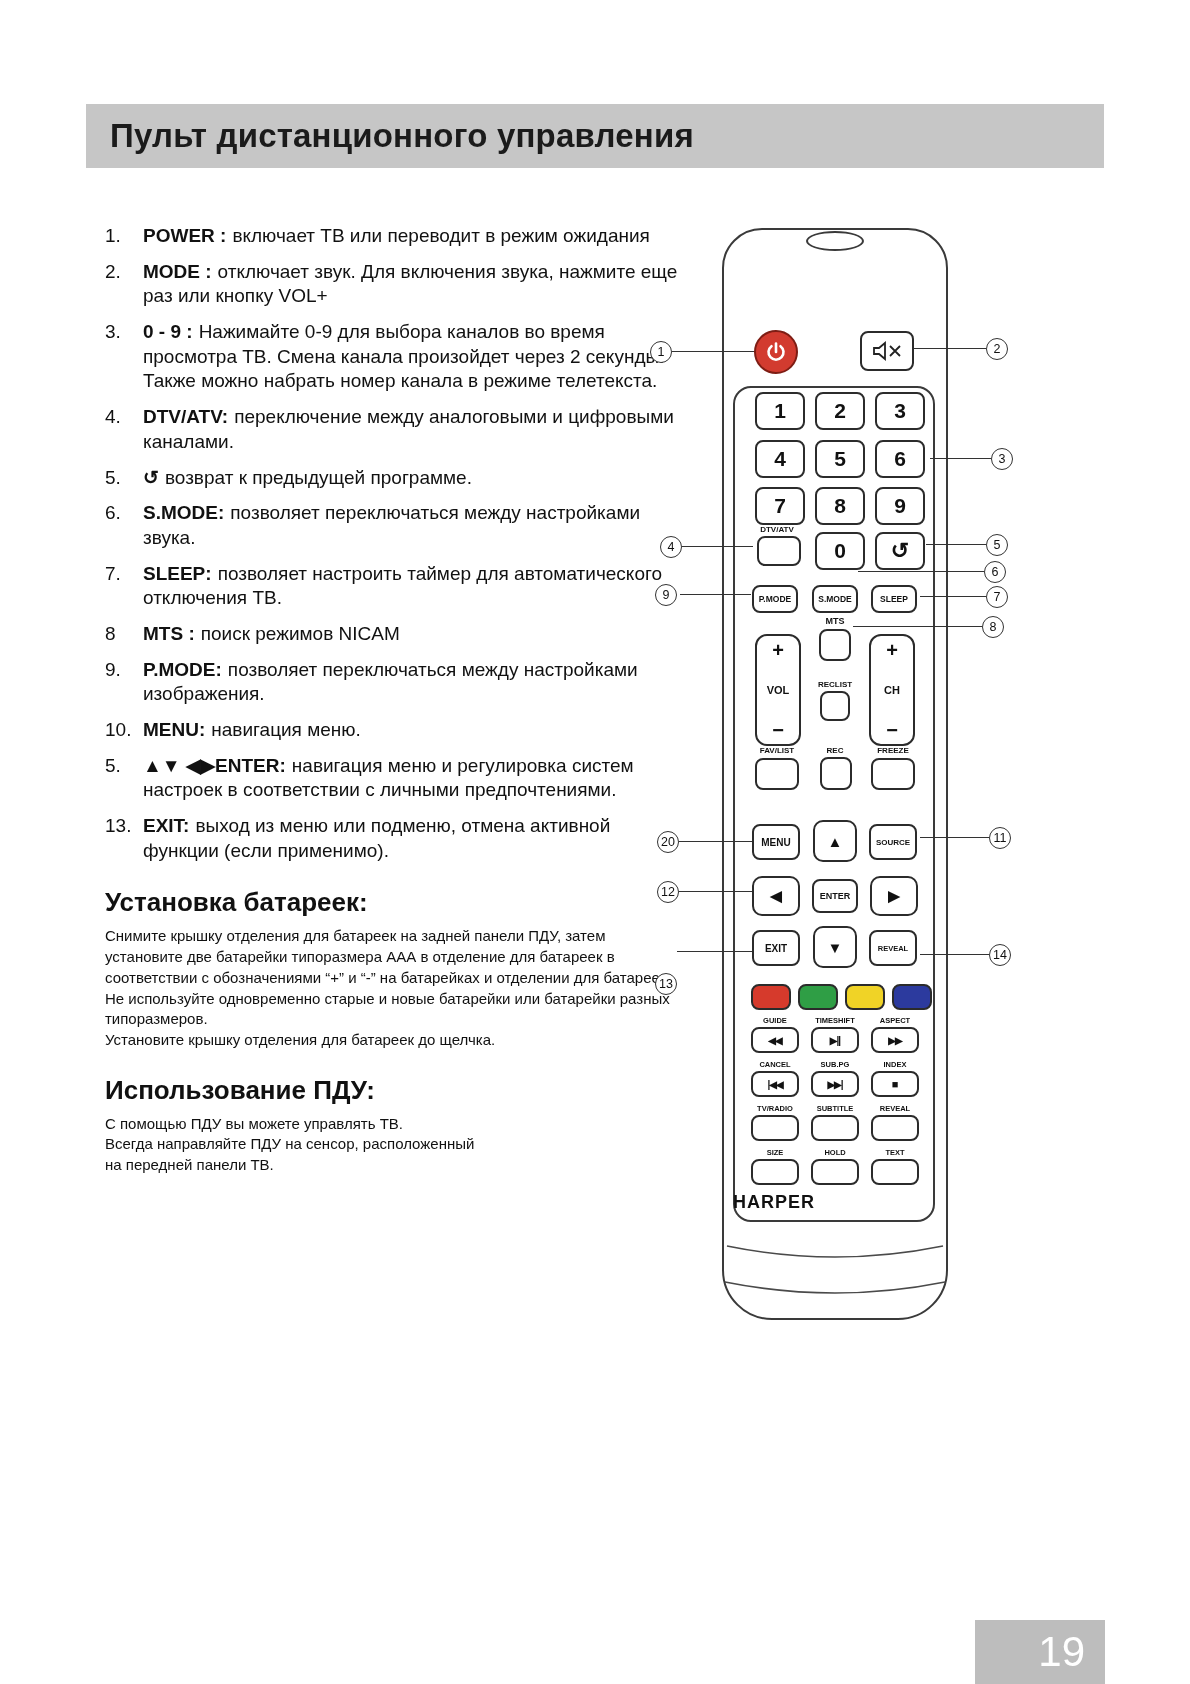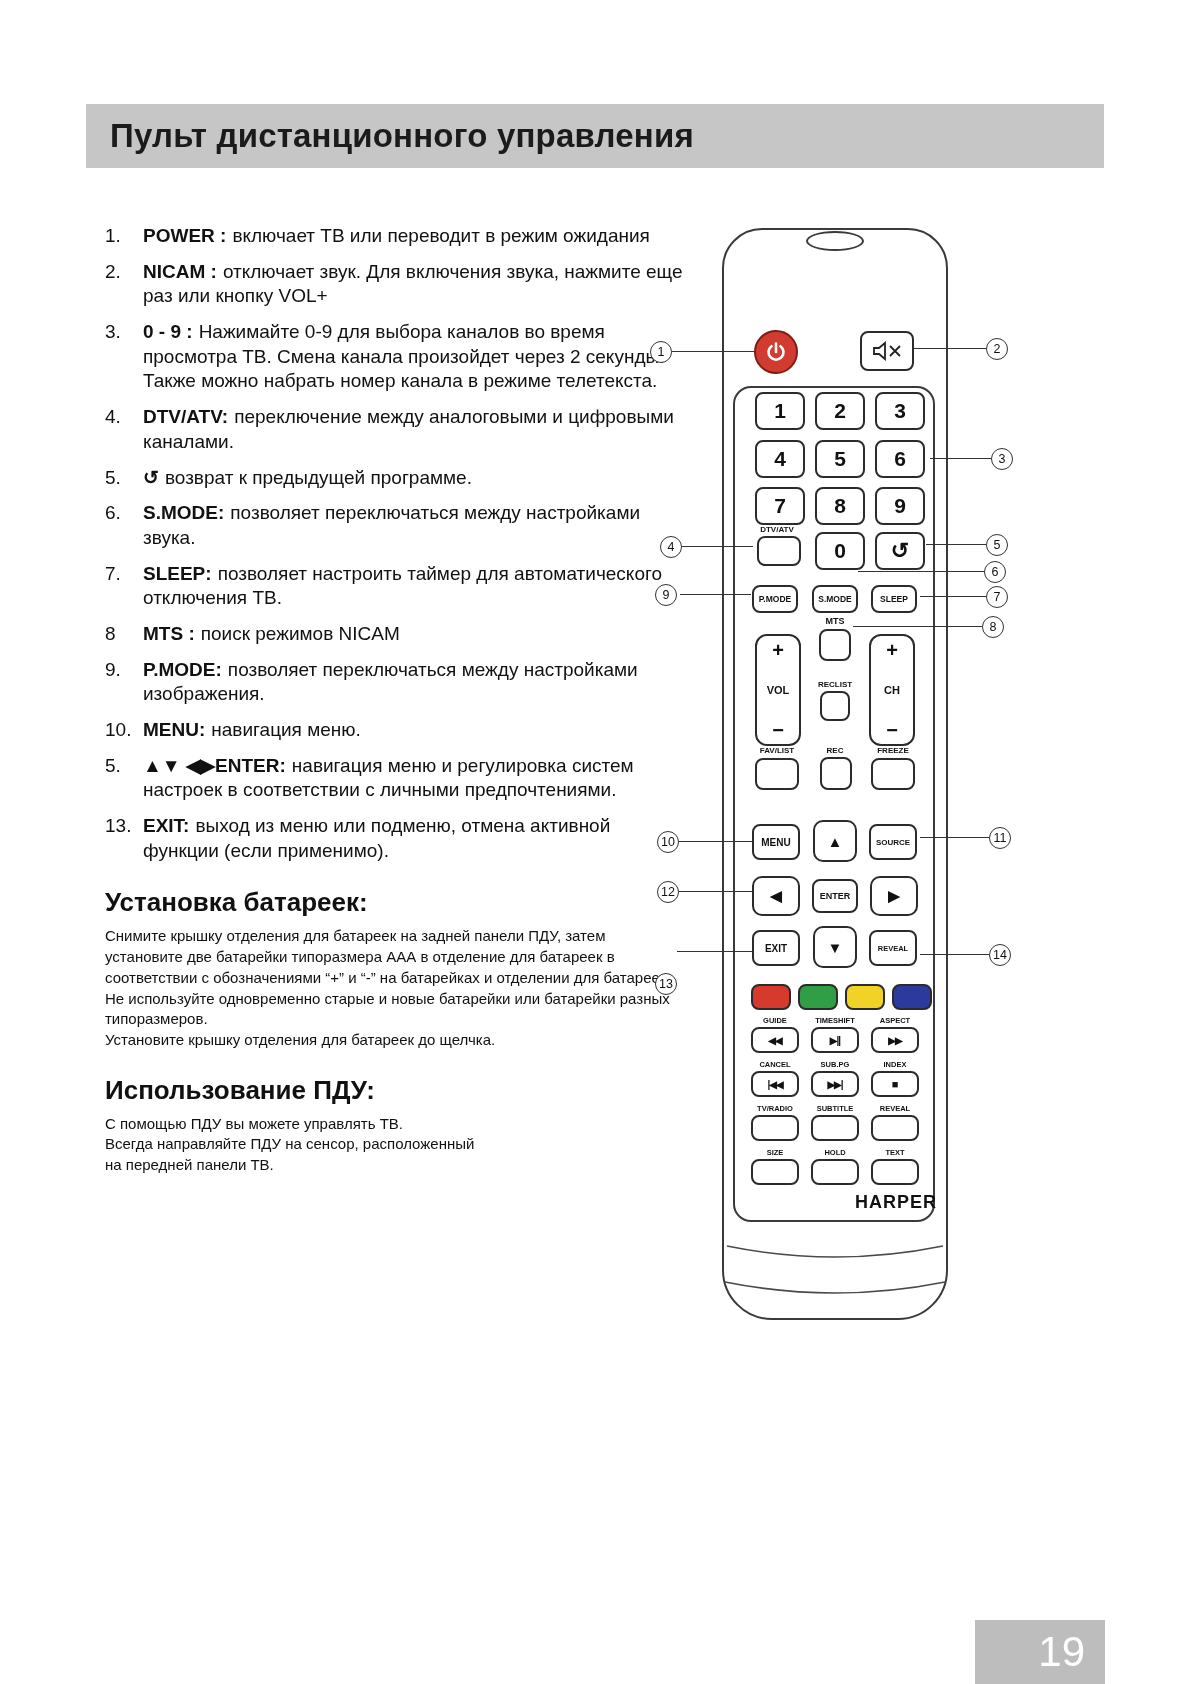--- a/index.html
+++ b/index.html
@@ -56,21 +56,21 @@
   <h1>Пульт дистанционного управления</h1>
 </div>
 
 <div class="textcol">
   <div class="li">
       <span class="num">1.</span>
       <span class="body"><span class="key">POWER :</span><span>включает ТВ или переводит в режим ожидания</span></span>
     </div>
   <div class="li">
       <span class="num">2.</span>
-      <span class="body"><span class="key">NICAM :</span><span>отключает звук. Для включения звука, нажмите еще раз или кнопку VOL+</span></span>
+      <span class="body"><span class="key">MODE :</span><span>отключает звук. Для включения звука, нажмите еще раз или кнопку VOL+</span></span>
     </div>
   <div class="li">
       <span class="num">3.</span>
       <span class="body"><span class="key">0 - 9 :</span><span>Нажимайте 0-9 для выбора каналов во  время просмотра ТВ. Смена канала произойдет через 2 секунды. Также можно набрать номер канала в режиме телетекста.</span></span>
     </div>
   <div class="li">
       <span class="num">4.</span>
       <span class="body"><span class="key">DTV/ATV:</span><span>переключение между аналоговыми и цифровыми каналами.</span></span>
     </div>
   <div class="li">
@@ -241,21 +241,21 @@
   <div class="btn" style="left:811px;top:1115px;width:48px;height:26px;"></div>
   <div class="btn" style="left:871px;top:1115px;width:48px;height:26px;"></div>
 
   <div class="lbl" style="left:747px;top:1149px;width:56px;font-size:7.5px;">SIZE</div>
   <div class="lbl" style="left:805px;top:1149px;width:60px;font-size:7.5px;">HOLD</div>
   <div class="lbl" style="left:867px;top:1149px;width:56px;font-size:7.5px;">TEXT</div>
   <div class="btn" style="left:751px;top:1159px;width:48px;height:26px;"></div>
   <div class="btn" style="left:811px;top:1159px;width:48px;height:26px;"></div>
   <div class="btn" style="left:871px;top:1159px;width:48px;height:26px;"></div>
 
-  <div class="abs" style="left:733px;top:1192px;width:204px;text-align:right;font-size:18px;font-weight:bold;letter-spacing:1px;z-index:3;">HARPER</div>
+  <div class="abs" style="left:733px;top:1192px;width:204px;text-align:left;font-size:18px;font-weight:bold;letter-spacing:1px;z-index:3;">HARPER</div>
 
   <div class="abs" style="left:724px;top:1238px;width:222px;height:70px;z-index:1;">
     <svg width="222" height="70" viewBox="0 0 222 70">
         <path d="M3 8 Q111 30 219 8" fill="none" stroke="#4a4a4a" stroke-width="1.6"></path>
         <path d="M1 44 Q111 66 221 44" fill="none" stroke="#4a4a4a" stroke-width="1.6"></path>
       </svg>
   </div>
 </div>
 
 <div>
@@ -278,21 +278,21 @@
 <div>
   <div class="callout" style="left:650px;top:341px;">1</div>
   <div class="callout" style="left:986px;top:338px;">2</div>
   <div class="callout" style="left:991px;top:448px;">3</div>
   <div class="callout" style="left:660px;top:536px;">4</div>
   <div class="callout" style="left:986px;top:534px;">5</div>
   <div class="callout" style="left:984px;top:561px;">6</div>
   <div class="callout" style="left:986px;top:586px;">7</div>
   <div class="callout" style="left:982px;top:616px;">8</div>
   <div class="callout" style="left:655px;top:584px;">9</div>
-  <div class="callout" style="left:657px;top:831px;">10</div>
+  <div class="callout" style="left:657px;top:831px;">20</div>
   <div class="callout" style="left:989px;top:827px;">11</div>
   <div class="callout" style="left:657px;top:881px;">12</div>
   <div class="callout" style="left:655px;top:941px;margin-top:32px;">13</div>
   <div class="callout" style="left:989px;top:944px;">14</div>
 </div>
 
 <div class="pagenum">
   <span>19</span>
 </div>
 

